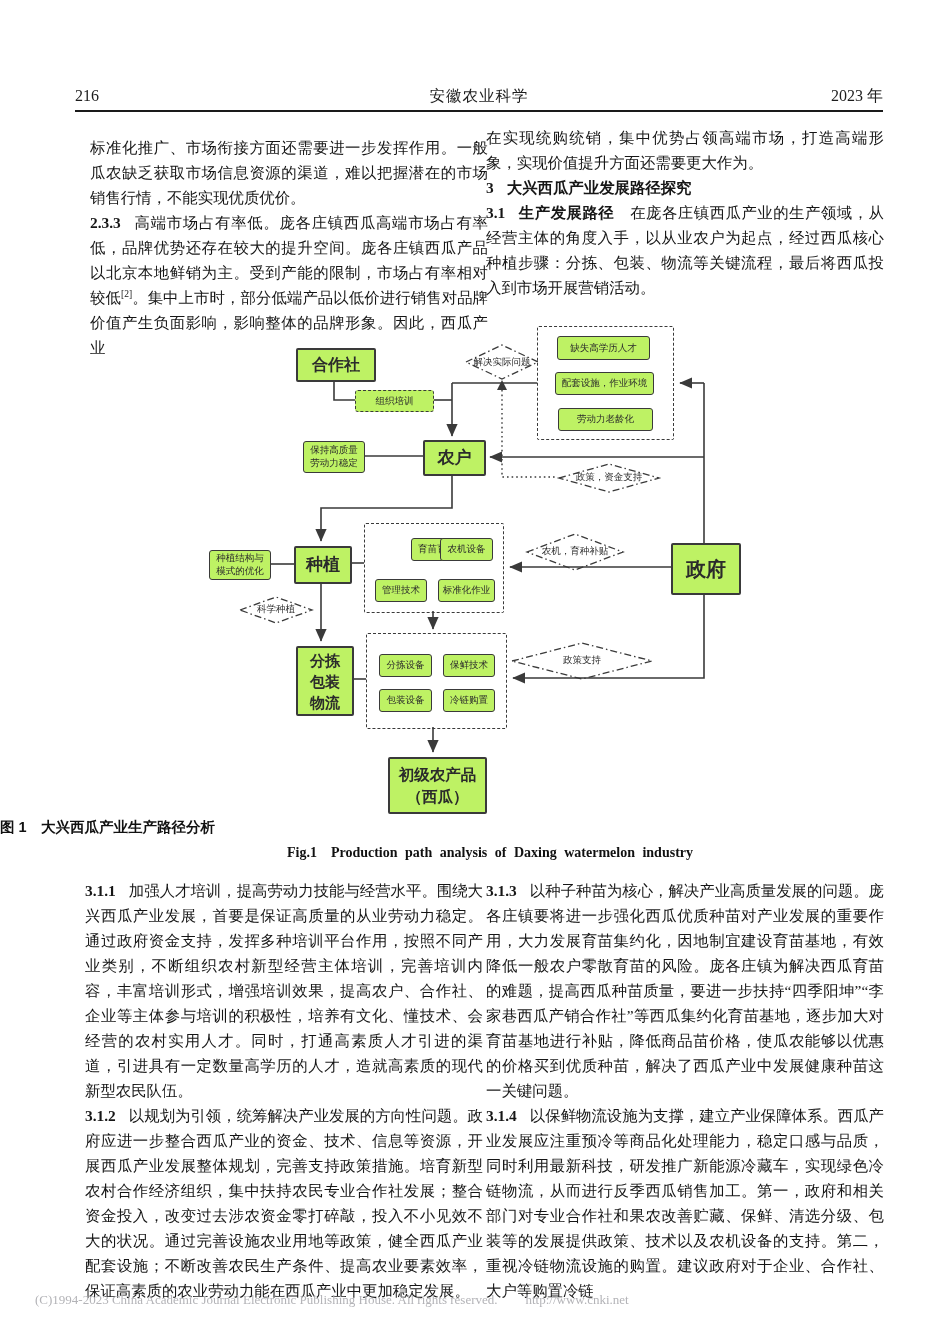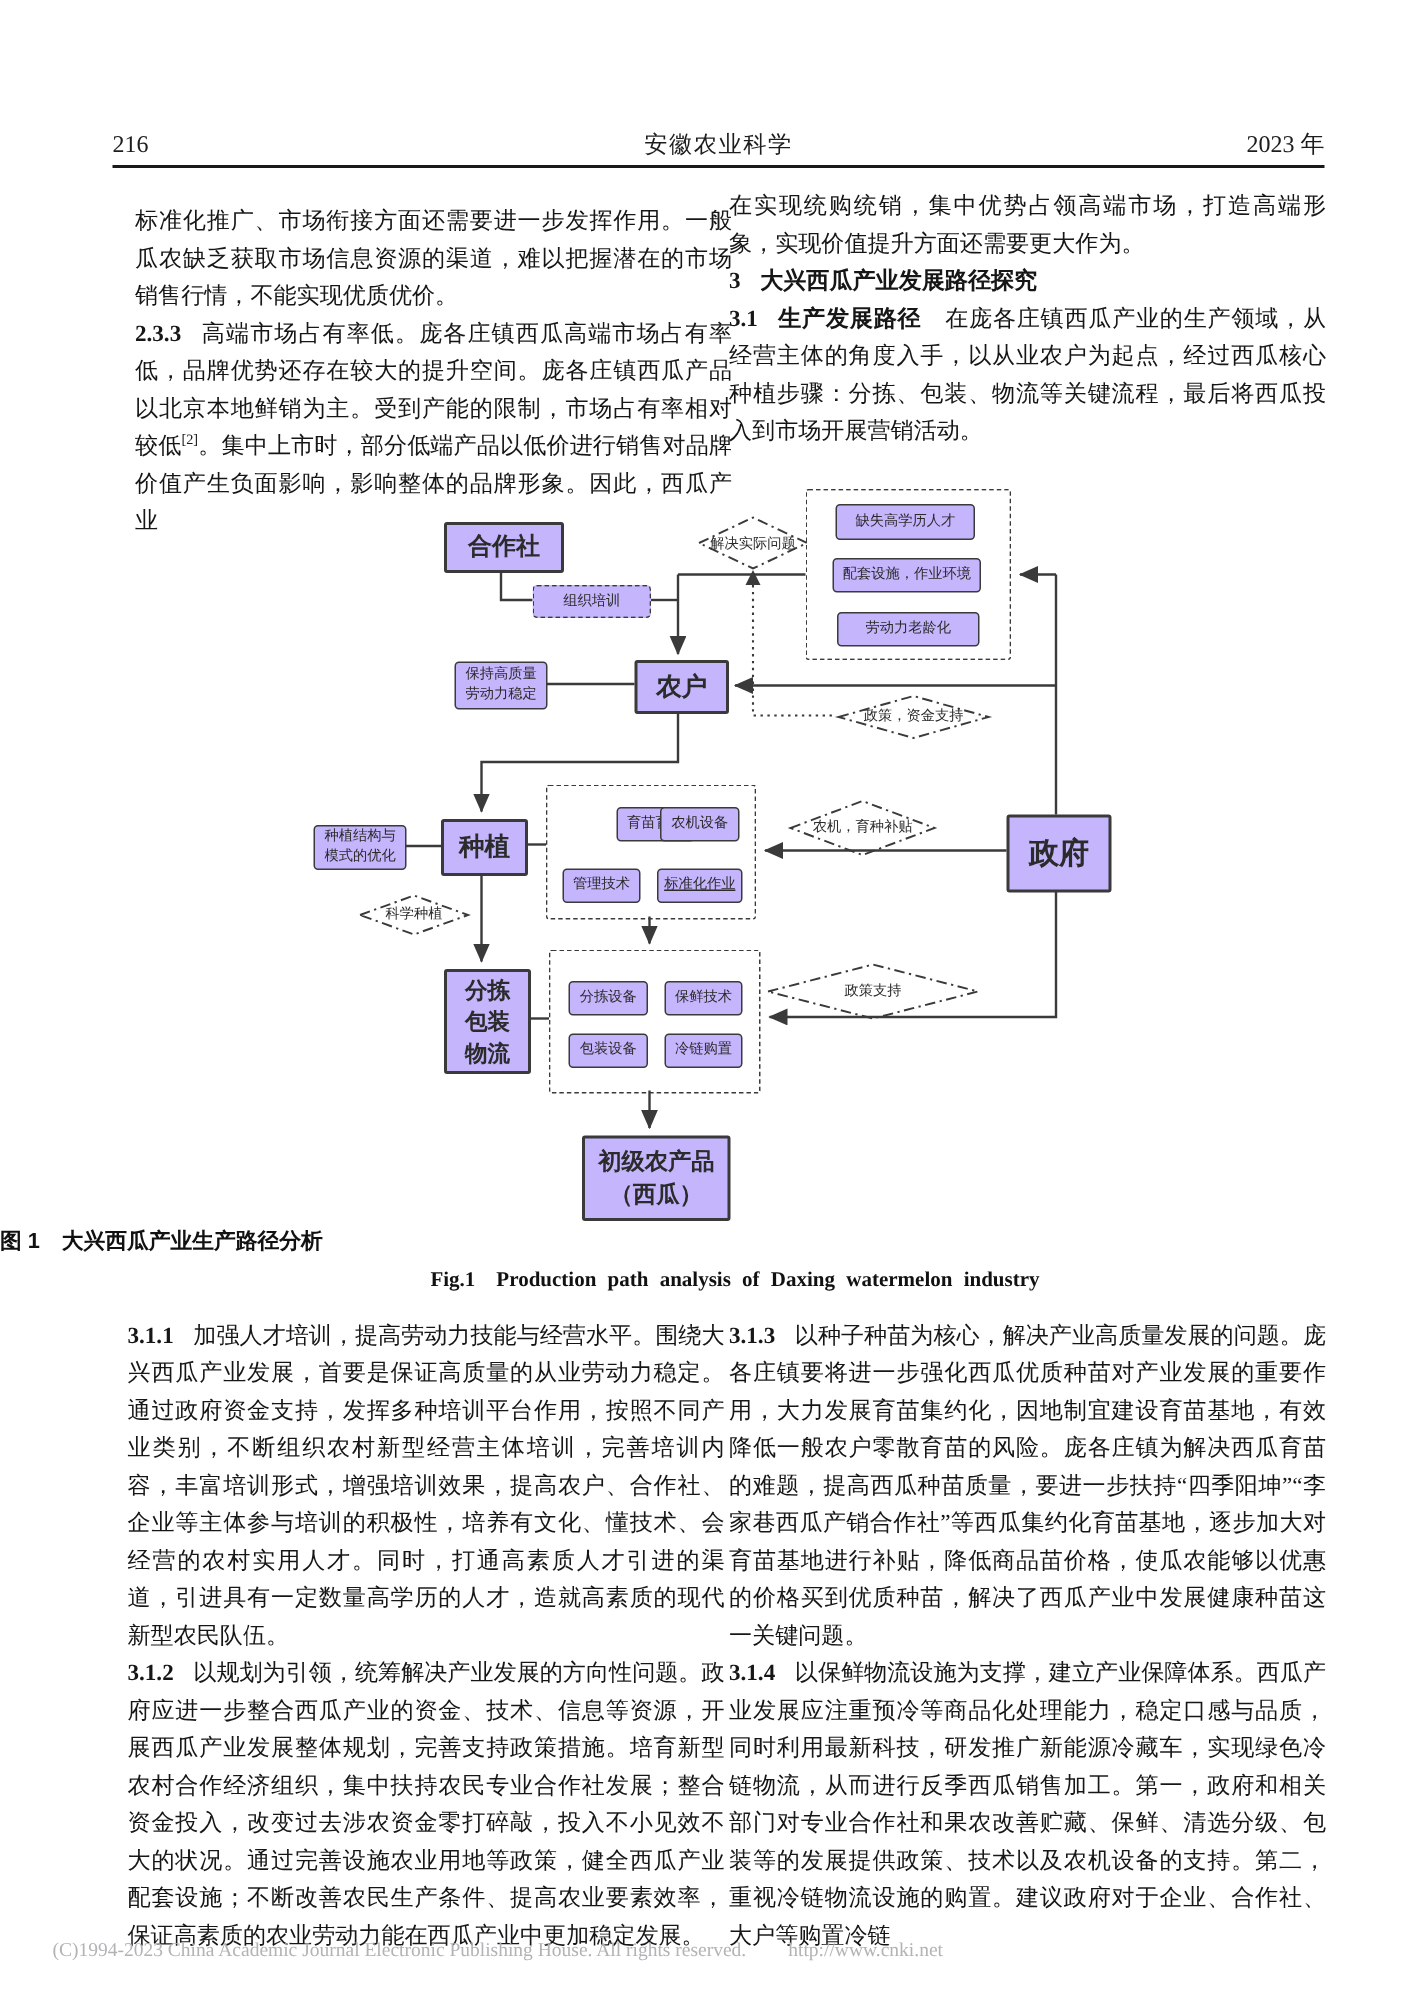--- a/index.html
+++ b/index.html
@@ -22,21 +22,21 @@
   .tl{left:90px;top:125px;margin-top:10px;}
   .tr{left:486px;top:125px;}
   .bl{left:85px;top:878px;}
   .br{left:486px;top:878px;}
   
   .fig{position:absolute;left:0;top:318px;width:950px;height:560px;}
   .fig svg{position:absolute;left:0;top:0;}
   .ln{fill:none;stroke:#3a3a3a;stroke-width:1.6;}
   .dot{fill:none;stroke:#3a3a3a;stroke-width:1.4;stroke-dasharray:1.6 3;}
   .dia{fill:none;stroke:#3a3a3a;stroke-width:1.3;stroke-dasharray:7 3 1.5 3;}
-  .nbox{position:absolute;border:1.4px solid #3a3a3a;background:#c4b5fd;display:flex;
+  .nbox{position:absolute;border:1.4px solid #3a3a3a;background:#bef264;display:flex;
         align-items:center;justify-content:center;text-align:center;border-radius:3px;
         font-size:9.5px;color:#2b2b2b;white-space:pre-line;line-height:1.35;
         font-family:"Liberation Sans","DejaVu Sans",sans-serif;}
   .nbox.dash{border-style:dashed;}
   .nbox.big{border-width:2px;font-weight:bold;border-radius:2px;line-height:1.4;}
   .dframe{position:absolute;border:1.5px dashed #3a3a3a;background:transparent;border-radius:2px;}
   .dlabel{position:absolute;font-size:9.5px;color:#2b2b2b;text-align:center;
           font-family:"Liberation Sans","DejaVu Sans",sans-serif;}
   .cap-zh{position:absolute;left:0;top:500px;width:100%;text-align:left;font-size:14.5px;
           font-weight:bold;font-family:"Liberation Sans","DejaVu Sans",sans-serif;color:#111;}
@@ -115,21 +115,21 @@
     <div class="nbox" style="left:558px;top:90px;width:93px;height:21px;">劳动力老龄化</div>
     <div class="nbox" style="left:303px;top:123px;width:60px;height:30px;">保持高质量
 劳动力稳定</div>
     <div class="nbox big" style="left:423px;top:122px;width:59px;height:32px;font-size:17px;">农户</div>
     <div class="nbox big" style="left:294px;top:228px;width:54px;height:34px;font-size:17px;">种植</div>
     <div class="nbox" style="left:209px;top:232px;width:60px;height:28px;">种植结构与
 模式的优化</div>
     <div class="nbox" style="left:375px;top:220px;width:50px;height:21px;margin-left:36px;">育苗育种</div>
     <div class="nbox" style="left:440px;top:220px;width:51px;height:21px;">农机设备</div>
     <div class="nbox" style="left:375px;top:261px;width:50px;height:21px;">管理技术</div>
-    <div class="nbox" style="left:438px;top:261px;width:55px;height:21px;text-decoration:underline;">标准化作业</div>
+    <div class="nbox" style="left:438px;top:261px;width:55px;height:21px;">标准化作业</div>
     <div class="nbox big" style="left:671px;top:225px;width:66px;height:48px;font-size:20px;">政府</div>
     <div class="nbox big" style="left:296px;top:328px;width:54px;height:66px;font-size:15px;">分拣
 包装
 物流</div>
     <div class="nbox" style="left:379px;top:336px;width:51px;height:21px;">分拣设备</div>
     <div class="nbox" style="left:443px;top:336px;width:50px;height:21px;">保鲜技术</div>
     <div class="nbox" style="left:379px;top:371px;width:51px;height:21px;">包装设备</div>
     <div class="nbox" style="left:443px;top:371px;width:50px;height:21px;">冷链购置</div>
     <div class="nbox big" style="left:388px;top:439px;width:95px;height:53px;font-size:15.5px;font-family:Liberation Serif, serif;">初级农产品
 （西瓜）</div>

